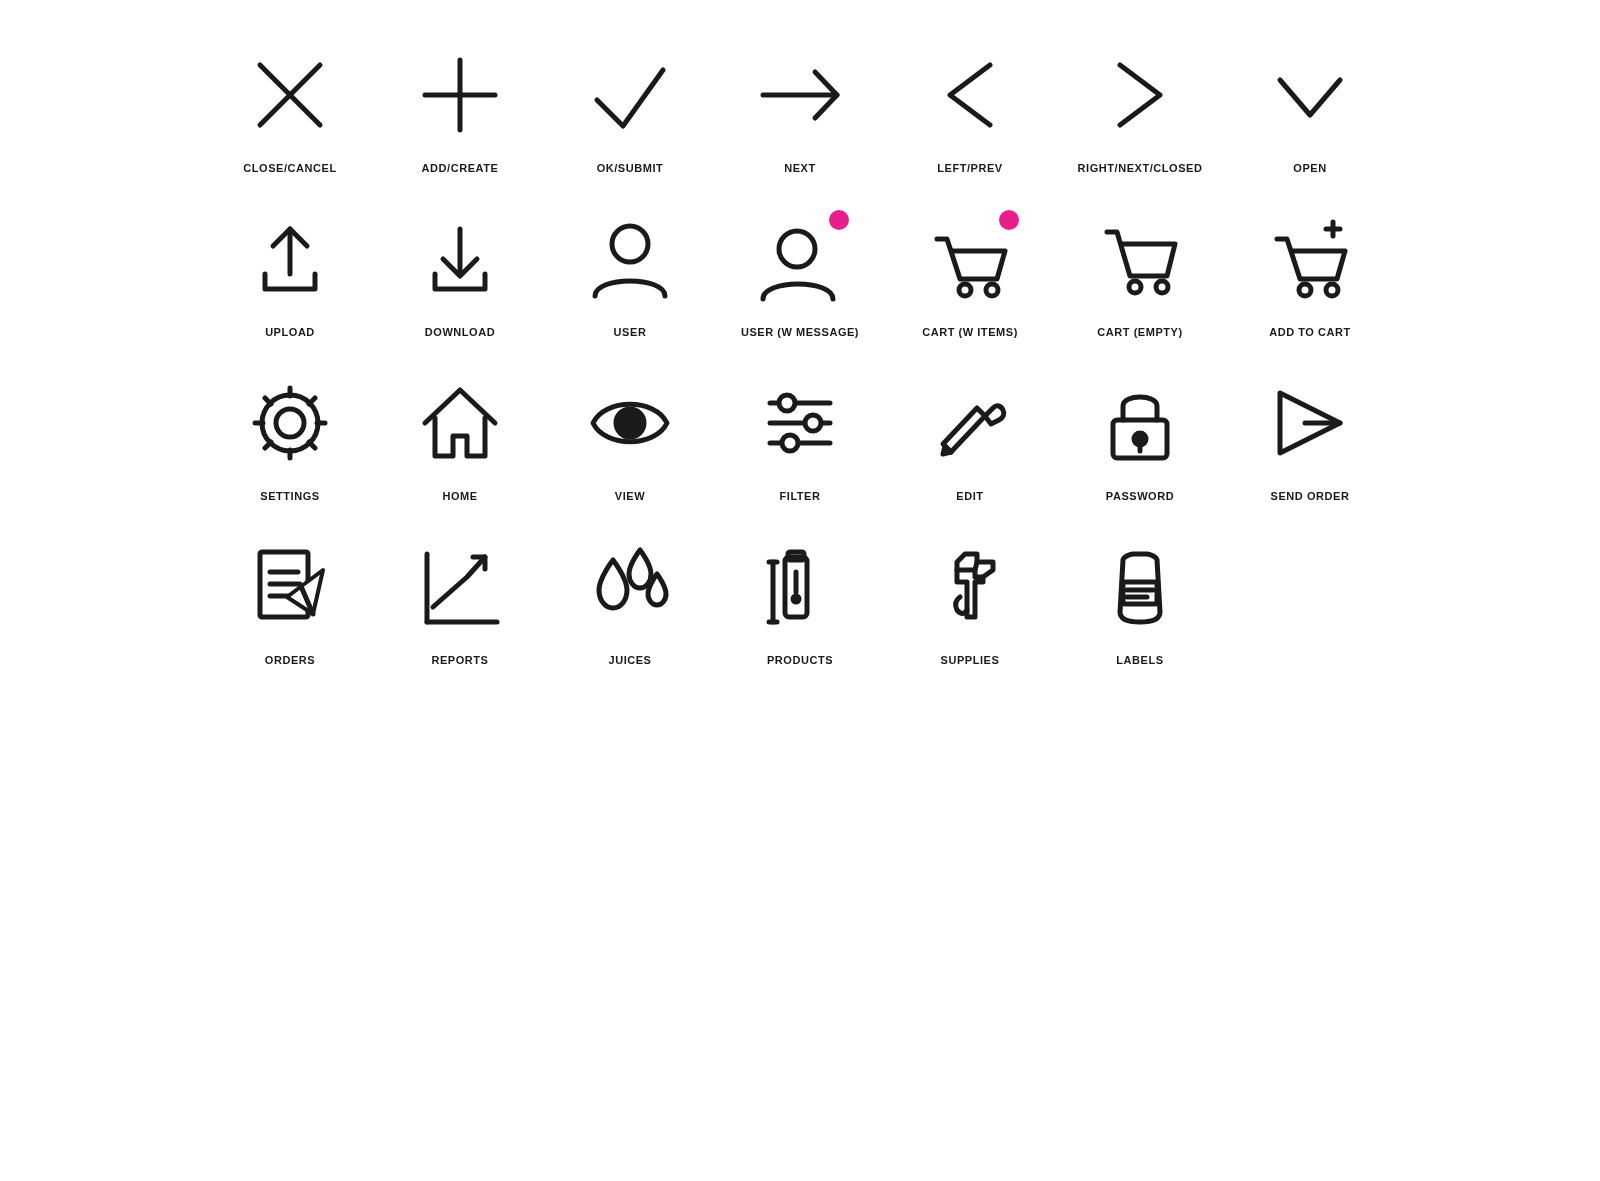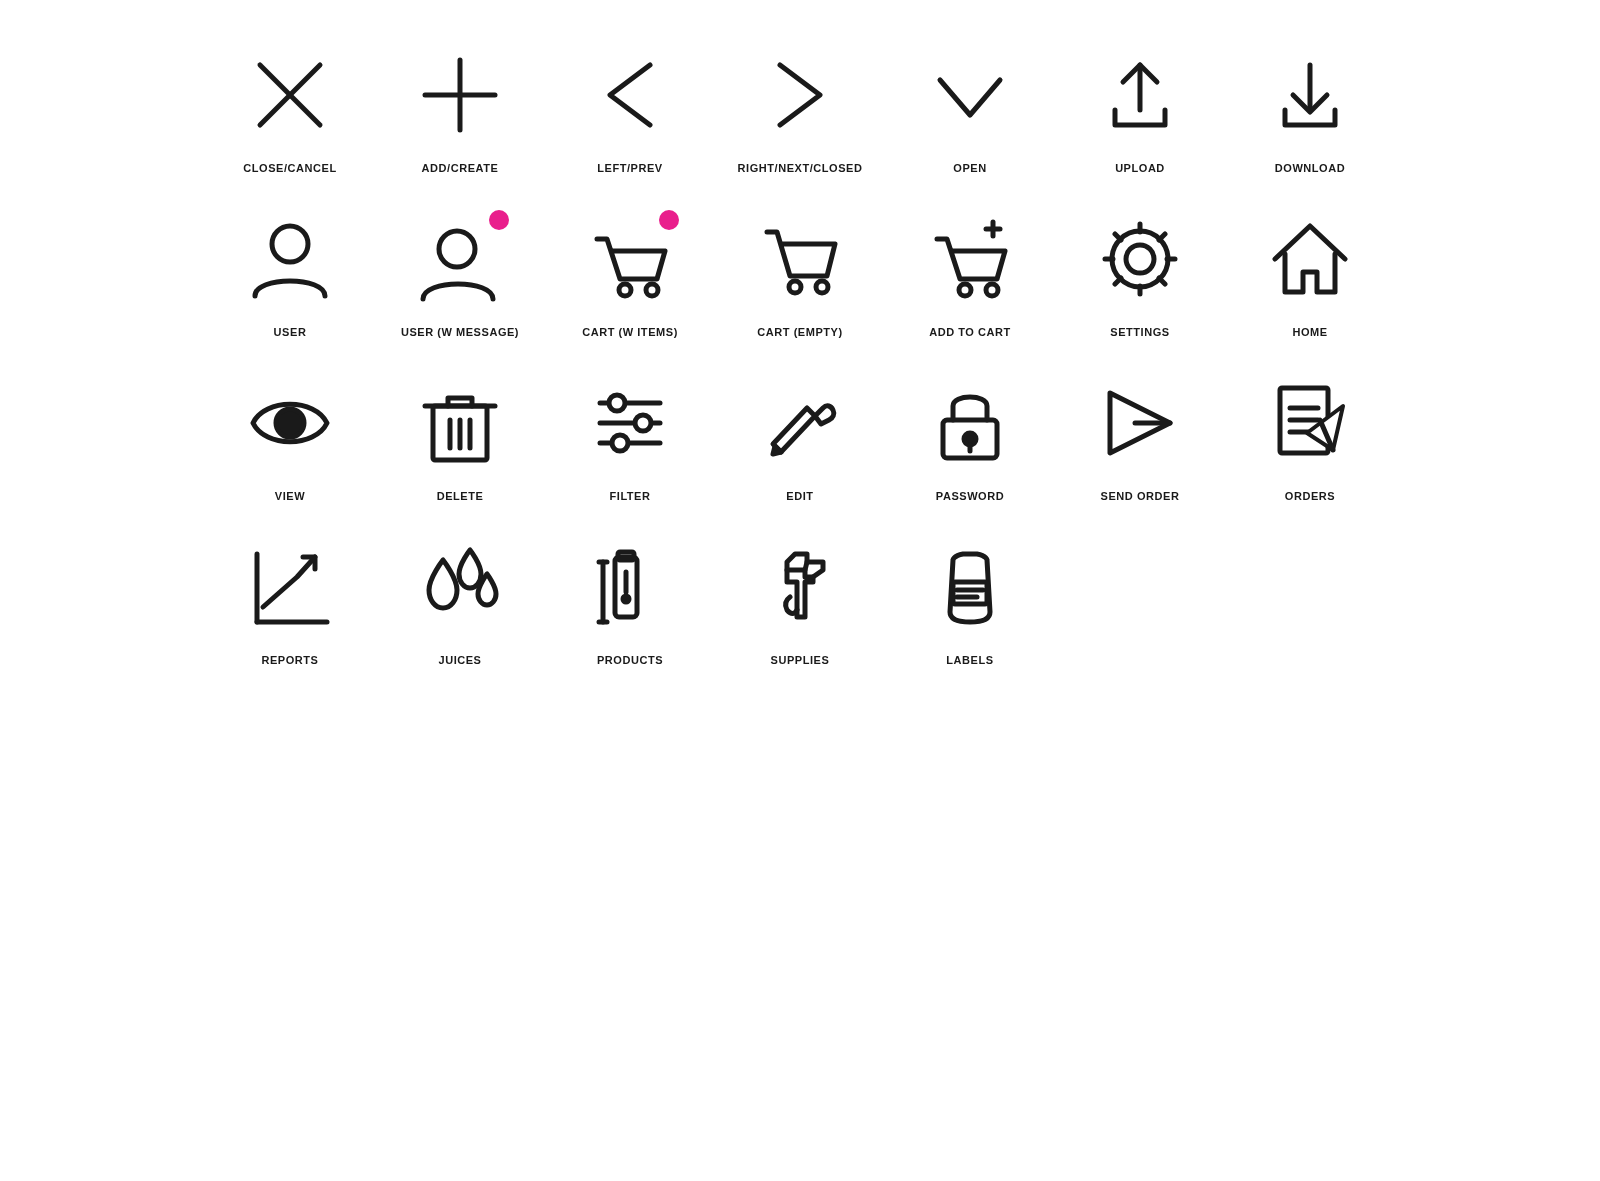--- a/index.html
+++ b/index.html
@@ -63,21 +63,38 @@
   <div class="icon-cell">
     <div class="icon-wrapper">
       <svg width="90" height="90" viewBox="0 0 90 90" fill="none" stroke="#1a1a1a" stroke-width="5" stroke-linecap="round">
         <line x1="45" y1="10" x2="45" y2="80"></line>
         <line x1="10" y1="45" x2="80" y2="45"></line>
       </svg>
     </div>
     <span class="icon-label">ADD/CREATE</span>
   </div>
 
-
+  <div class="icon-cell">
+    <div class="icon-wrapper">
+      <svg width="90" height="90" viewBox="0 0 90 90" fill="none" stroke="#1a1a1a" stroke-width="5" stroke-linecap="round" stroke-linejoin="round">
+        <polyline points="12,50 38,76 78,20"></polyline>
+      </svg>
+    </div>
+    <span class="icon-label">OK/SUBMIT</span>
+  </div>
+
+  <div class="icon-cell">
+    <div class="icon-wrapper">
+      <svg width="90" height="90" viewBox="0 0 90 90" fill="none" stroke="#1a1a1a" stroke-width="5" stroke-linecap="round">
+        <line x1="8" y1="45" x2="82" y2="45"></line>
+        <polyline points="60,22 82,45 60,68" stroke-linejoin="round"></polyline>
+      </svg>
+    </div>
+    <span class="icon-label">NEXT</span>
+  </div>
 
   <div class="icon-cell">
     <div class="icon-wrapper">
       <svg width="90" height="90" viewBox="0 0 90 90" fill="none" stroke="#1a1a1a" stroke-width="5" stroke-linecap="round" stroke-linejoin="round">
         <polyline points="65,15 25,45 65,75"></polyline>
       </svg>
     </div>
     <span class="icon-label">LEFT/PREV</span>
   </div>
 
@@ -203,33 +220,20 @@
   <div class="icon-cell">
     <div class="icon-wrapper">
       <svg width="90" height="90" viewBox="0 0 90 90" fill="none" stroke="#1a1a1a" stroke-width="5" stroke-linecap="round" stroke-linejoin="round">
         <path d="M8,45 C20,20 70,20 82,45 C70,70 20,70 8,45 Z"></path>
         <circle cx="45" cy="45" r="14" fill="#1a1a1a" stroke="#1a1a1a"></circle>
       </svg>
     </div>
     <span class="icon-label">VIEW</span>
   </div>
 
-  <div class="icon-cell">
-    <div class="icon-wrapper">
-      <svg width="90" height="90" viewBox="0 0 90 90" fill="none" stroke="#1a1a1a" stroke-width="5" stroke-linecap="round" stroke-linejoin="round">
-        <rect x="18" y="28" width="54" height="54" rx="2"></rect>
-        <line x1="10" y1="28" x2="80" y2="28"></line>
-        <path d="M33,28 L33,20 L57,20 L57,28"></path>
-        <line x1="35" y1="42" x2="35" y2="70"></line>
-        <line x1="45" y1="42" x2="45" y2="70"></line>
-        <line x1="55" y1="42" x2="55" y2="70"></line>
-      </svg>
-    </div>
-    <span class="icon-label">DELETE</span>
-  </div>
 
   <div class="icon-cell">
     <div class="icon-wrapper">
       <svg width="90" height="90" viewBox="0 0 90 90" fill="none" stroke="#1a1a1a" stroke-width="5" stroke-linecap="round" stroke-linejoin="round">
 
         <line x1="15" y1="25" x2="75" y2="25"></line>
         <line x1="15" y1="45" x2="75" y2="45"></line>
         <line x1="15" y1="65" x2="75" y2="65"></line>
         <circle cx="32" cy="25" r="8" fill="white" stroke="#1a1a1a"></circle>
         <circle cx="58" cy="45" r="8" fill="white" stroke="#1a1a1a"></circle>

